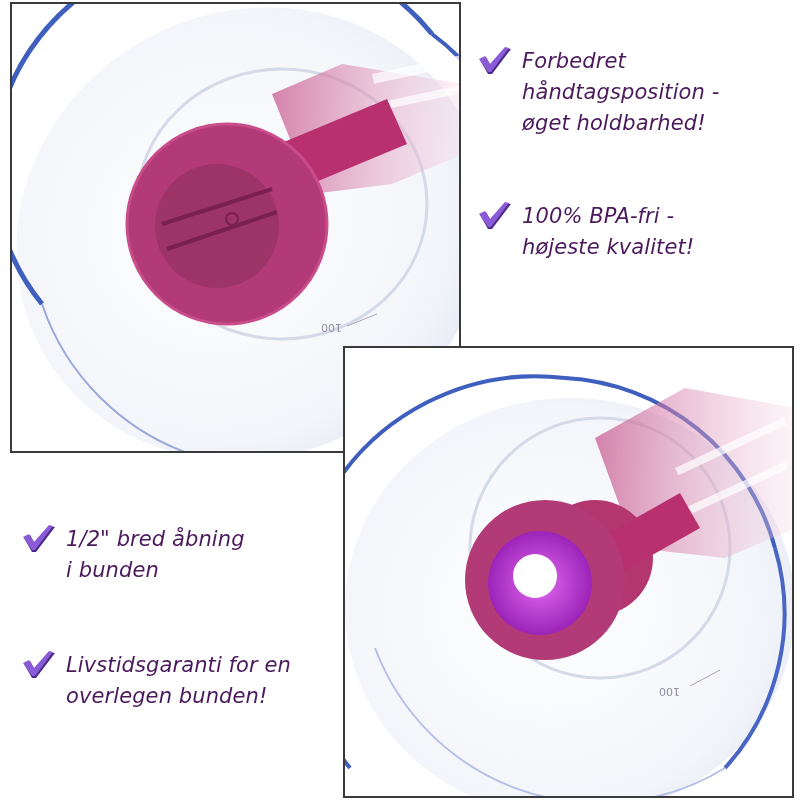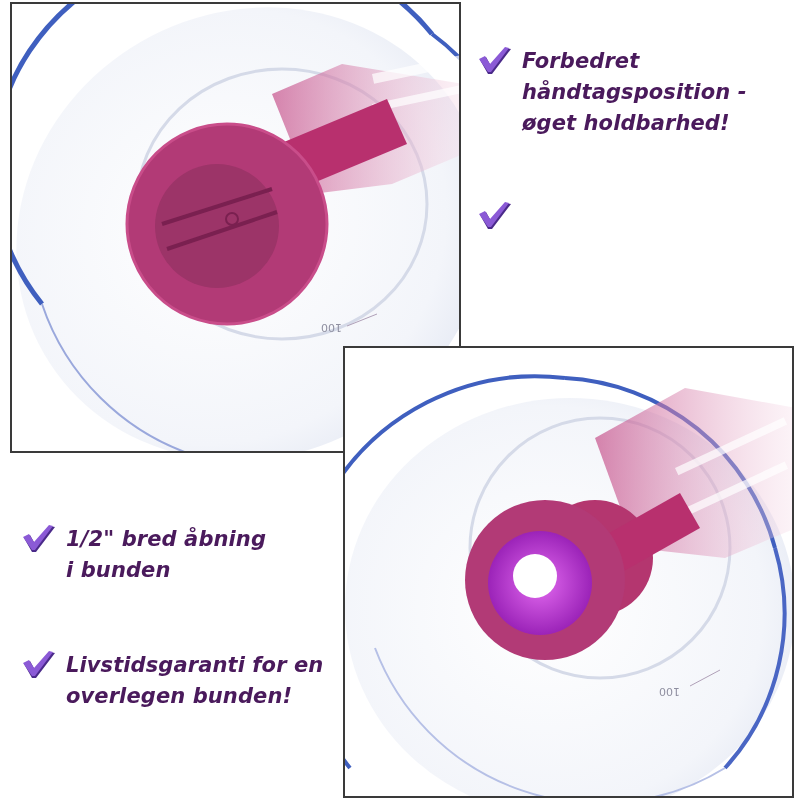--- a/index.html
+++ b/index.html
@@ -15,21 +15,21 @@
     .frame svg { position: absolute; left: 0; top: 0; display: block; }
     #frame-1 { left: 10px; top: 2px; width: 451px; height: 451px; z-index: 1; }
     #frame-2 { left: 343px; top: 346px; width: 451px; height: 452px; z-index: 2; }
 
     .feature {
       position: absolute;
       display: flex;
       align-items: flex-start;
       color: #4a1a5c;
       font-style: italic;
-      font-weight: bold;
+      font-weight: normal;
       font-size: 21px;
       line-height: 31px;
       letter-spacing: 0.1px;
     }
     .feature .check {
       width: 34px; height: 30px;
       flex: 0 0 34px;
       margin-right: 10px;
       margin-top: 0px;
     }
@@ -133,20 +133,22 @@
   <span class="text">Forbedret
 håndtagsposition -
 øget holdbarhed!</span>
 </div>
 
 <div id="feature-2" class="feature">
   <svg class="check" viewBox="0 0 34 30">
     <path d="M2 14 L8 11 L13 20 L28 2 L33 3 L14 28 L10 28 Z" fill="#4b2a8a"></path>
     <path d="M1 13 L7 10 L12 18 L27 1 L31 2 L13 26 L10 26 Z" fill="#8b5ad6"></path>
   </svg>
+  <span class="text">100% BPA-fri -
+højeste kvalitet!</span>
 </div>
 
 <div id="feature-3" class="feature">
   <svg class="check" viewBox="0 0 34 30">
     <path d="M2 14 L8 11 L13 20 L28 2 L33 3 L14 28 L10 28 Z" fill="#4b2a8a"></path>
     <path d="M1 13 L7 10 L12 18 L27 1 L31 2 L13 26 L10 26 Z" fill="#8b5ad6"></path>
   </svg>
   <span class="text">1/2" bred åbning
 i bunden</span>
 </div>

